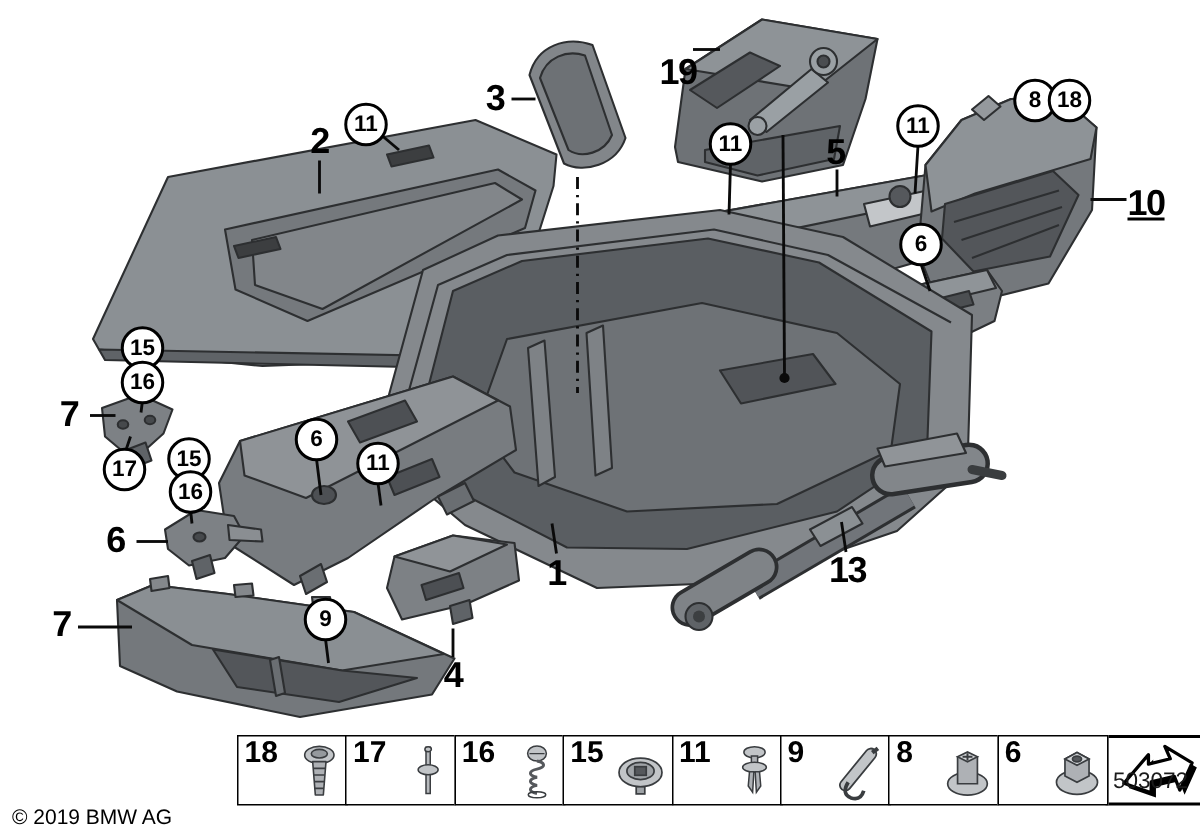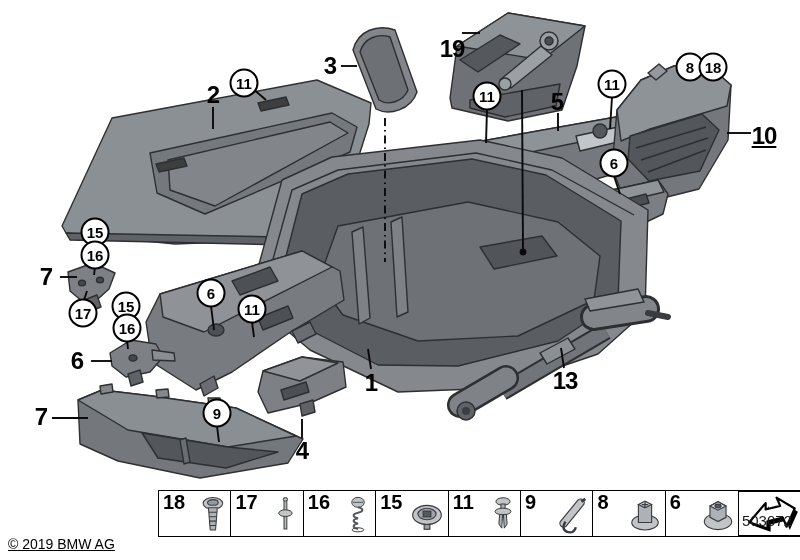--- a/index.html
+++ b/index.html
@@ -27,21 +27,21 @@
     position:relative; background:#fff; display:flex; align-items:center;
     justify-content:flex-end; padding-right:3px; box-sizing:content-box; cursor:pointer;
   }
   .fcell:first-child { margin-left:0; }
   .fnum { position:absolute; top:0; left:4px; font-weight:bold; font-size:20px; }
   .ficon { display:block; line-height:0; }
   .navcell {
     width:66px; height:43px; border:2.6px solid #000; margin-left:-1.6px;
     background:#fff; display:flex; align-items:center; justify-content:center; cursor:pointer;
   }
-  .copyright { position:absolute; left:8px; top:536px; font-size:14px;text-decoration:underline; }
+  .copyright { position:absolute; left:8px; top:536px; font-size:14px; }
   .docnum { position:absolute; left:698px; top:512px; width:94px; text-align:right; font-size:15px; color:#1a1a1a; }
 </style>
 </head>
 <body>
 
 <div class="stage">
 
   <svg class="art" width="800" height="560" viewBox="0 0 800 560">
 
     <g class="p">

